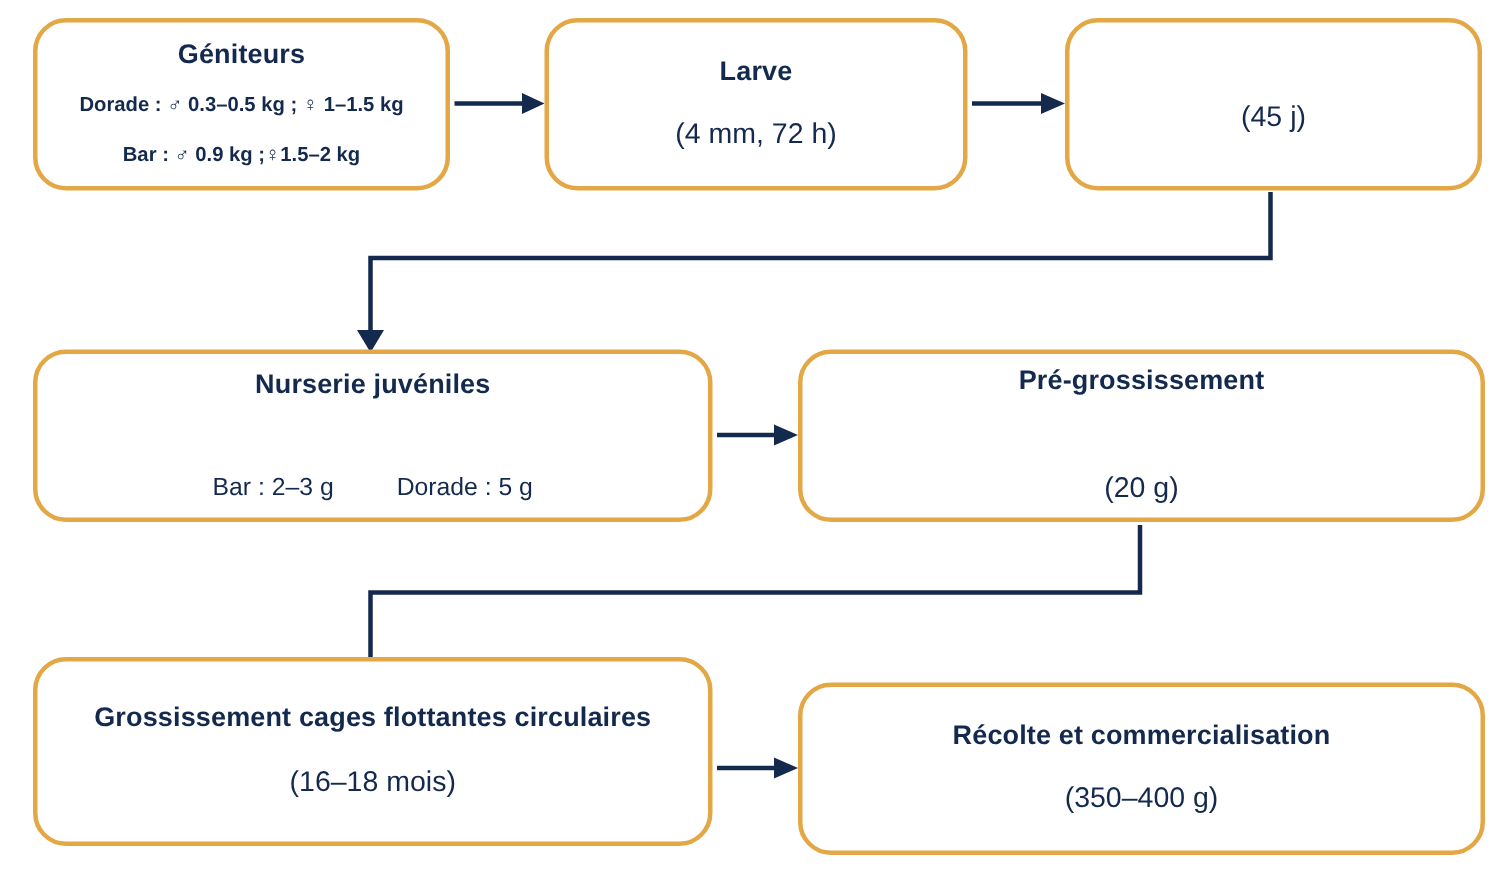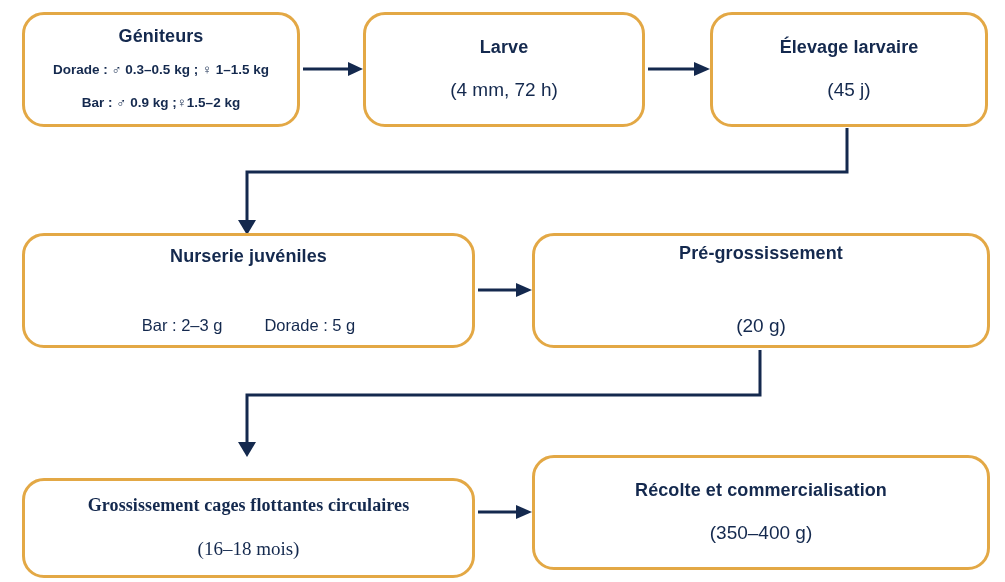--- a/index.html
+++ b/index.html
@@ -57,21 +57,21 @@
     font-weight: 400;
     font-size: 16.5px;
     line-height: 1.3;
   }
   
   .n-geniteurs        { left: 22px;  top: 12px;  width: 278px; height: 115px; gap: 12px; }
   .n-larve            { left: 363px; top: 12px;  width: 282px; height: 115px; }
   .n-elevage          { left: 710px; top: 12px;  width: 278px; height: 115px; }
   .n-nurserie         { left: 22px;  top: 233px; width: 453px; height: 115px; gap: 48px; }
   .n-pre              { left: 532px; top: 233px; width: 458px; height: 115px; justify-content: space-between; }
-  .n-grossissement    { left: 22px;  top: 478px; width: 453px; height: 100px; font-family: Liberation Serif, serif; }
+  .n-grossissement    { left: 22px;  top: 438px; width: 453px; height: 126px; }
   .n-recolte          { left: 532px; top: 455px; width: 458px; height: 115px; }
 
   .connectors {
     position: absolute;
     inset: 0;
     width: 1005px;
     height: 582px;
     pointer-events: none;
   }
   .connectors line,
@@ -122,21 +122,20 @@
     <div class="node-detail">Dorade : ♂ 0.3–0.5 kg ; ♀ 1–1.5 kg</div>
     <div class="node-detail">Bar : ♂ 0.9 kg ;♀1.5–2 kg</div>
   </div>
 
   <div class="node n-larve">
     <div class="node-title">Larve</div>
     <div class="node-sub">(4 mm, 72 h)</div>
   </div>
 
   <div class="node n-elevage">
-    <div class="node-title">Élevage larvaire</div>
     <div class="node-sub">(45 j)</div>
   </div>
 
   <div class="node n-nurserie">
     <div class="node-title">Nurserie juvéniles</div>
     <div class="sub-row">
       <span>Bar : 2–3 g</span>
       <span>Dorade : 5 g</span>
     </div>
   </div>

